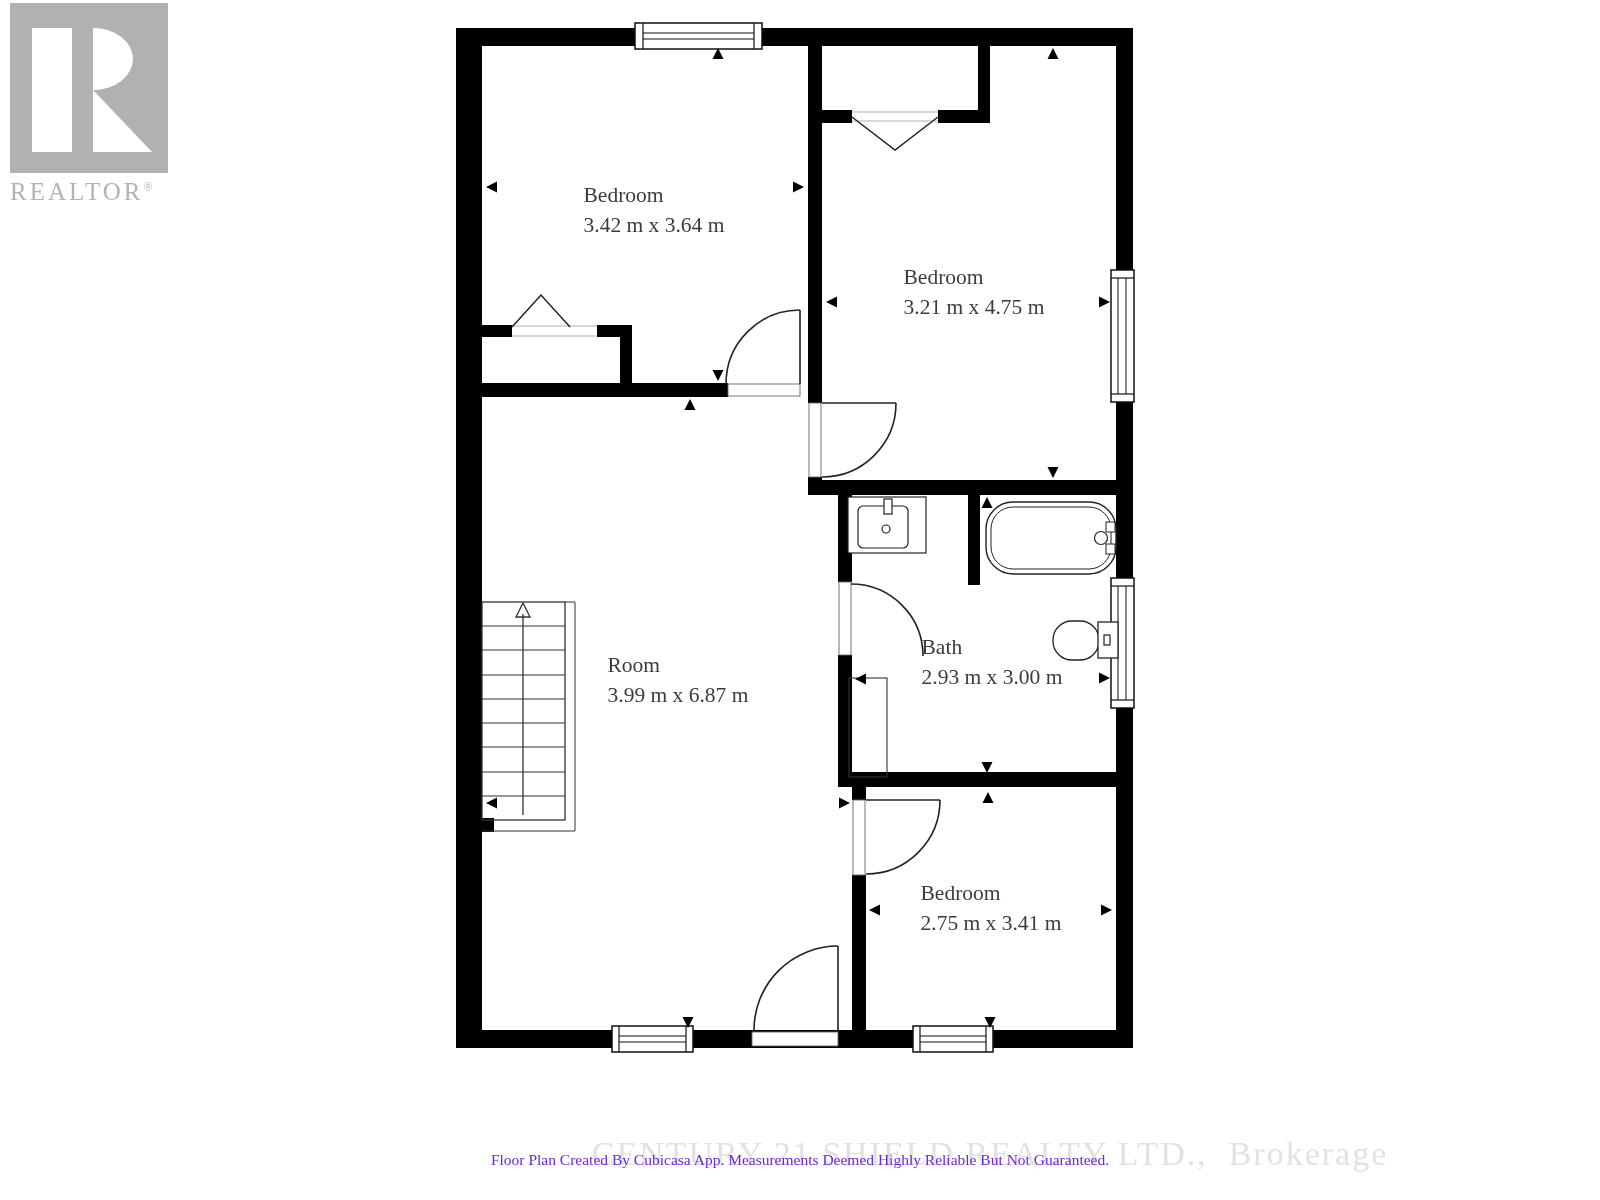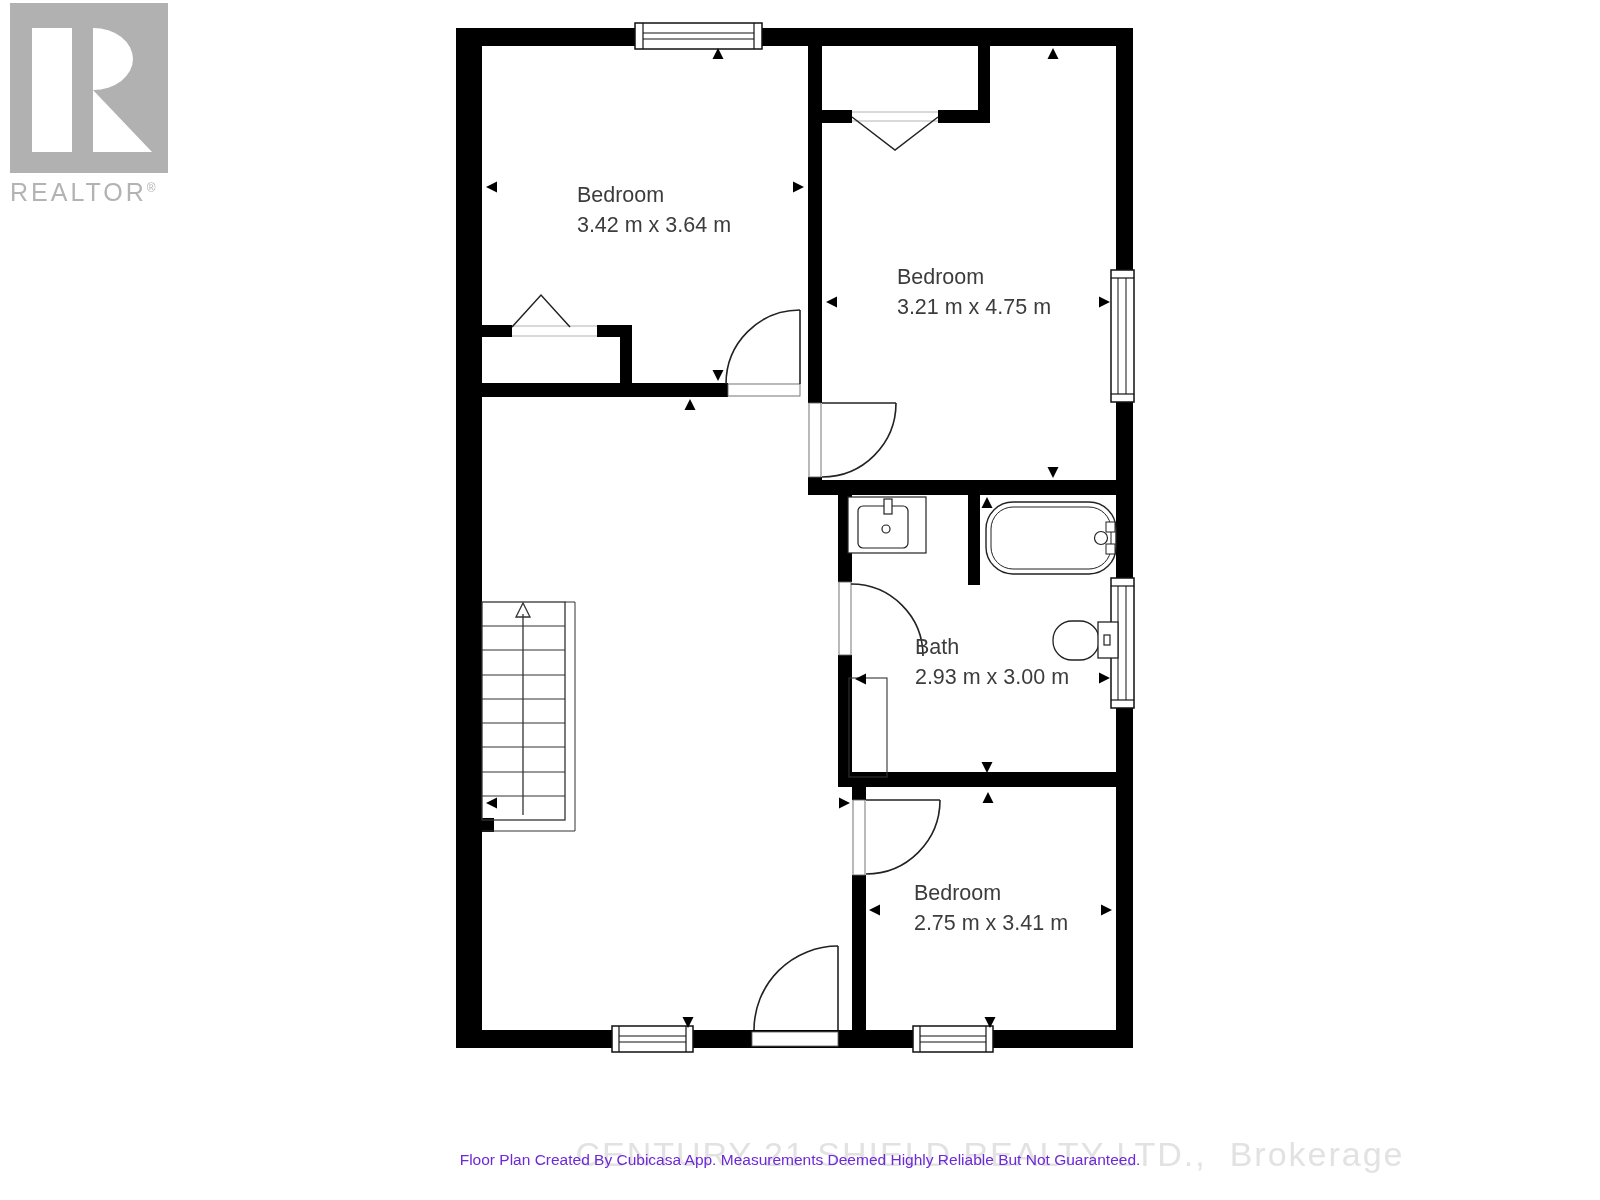--- a/index.html
+++ b/index.html
@@ -1,17 +1,17 @@
 <!DOCTYPE html>
 <html><head>
 <meta charset="utf-8">
 <style>
   html,body{margin:0;padding:0;background:#ffffff;}
   .canvas{position:relative;width:1600px;height:1200px;background:#ffffff;overflow:hidden;
-          font-family:Liberation Sans, sans-serif;}
+          font-family:Liberation Serif, serif;}
   svg{display:block;}
   .plan{position:absolute;left:0;top:0;}
   .logo{position:absolute;left:10px;top:3px;width:200px;}
   .logo-text{margin-top:5px;font-size:25px;letter-spacing:3px;color:#b3b3b3;}
   .logo-text sup{font-size:12px;letter-spacing:0;}
   .room-label{position:absolute;transform:translateX(-50%);text-align:left;
               color:#3c3c3c;font-size:21.5px;line-height:30px;white-space:nowrap;}
   .wm-big{position:absolute;left:990px;top:1135px;transform:translateX(-50%);
           font-size:34px;letter-spacing:2px;color:#e2e2e2;white-space:pre;}
   .wm-small{position:absolute;left:800px;top:1151px;transform:translateX(-50%);
@@ -209,20 +209,24 @@
   <div class="room-label" style="left:654px;top:180px;">
     <div>Bedroom</div>
     <div>3.42 m x 3.64 m</div>
   </div>
 
   <div class="room-label" style="left:974px;top:262px;">
     <div>Bedroom</div>
     <div>3.21 m x 4.75 m</div>
   </div>
 
+  <div class="room-label" style="left:678px;top:650px;">
+    <div>Room</div>
+    <div>3.99 m x 6.87 m</div>
+  </div>
 
   <div class="room-label" style="left:981px;top:632px;margin-left:11px;">
     <div>Bath</div>
     <div>2.93 m x 3.00 m</div>
   </div>
 
   <div class="room-label" style="left:991px;top:878px;">
     <div>Bedroom</div>
     <div>2.75 m x 3.41 m</div>
   </div>

